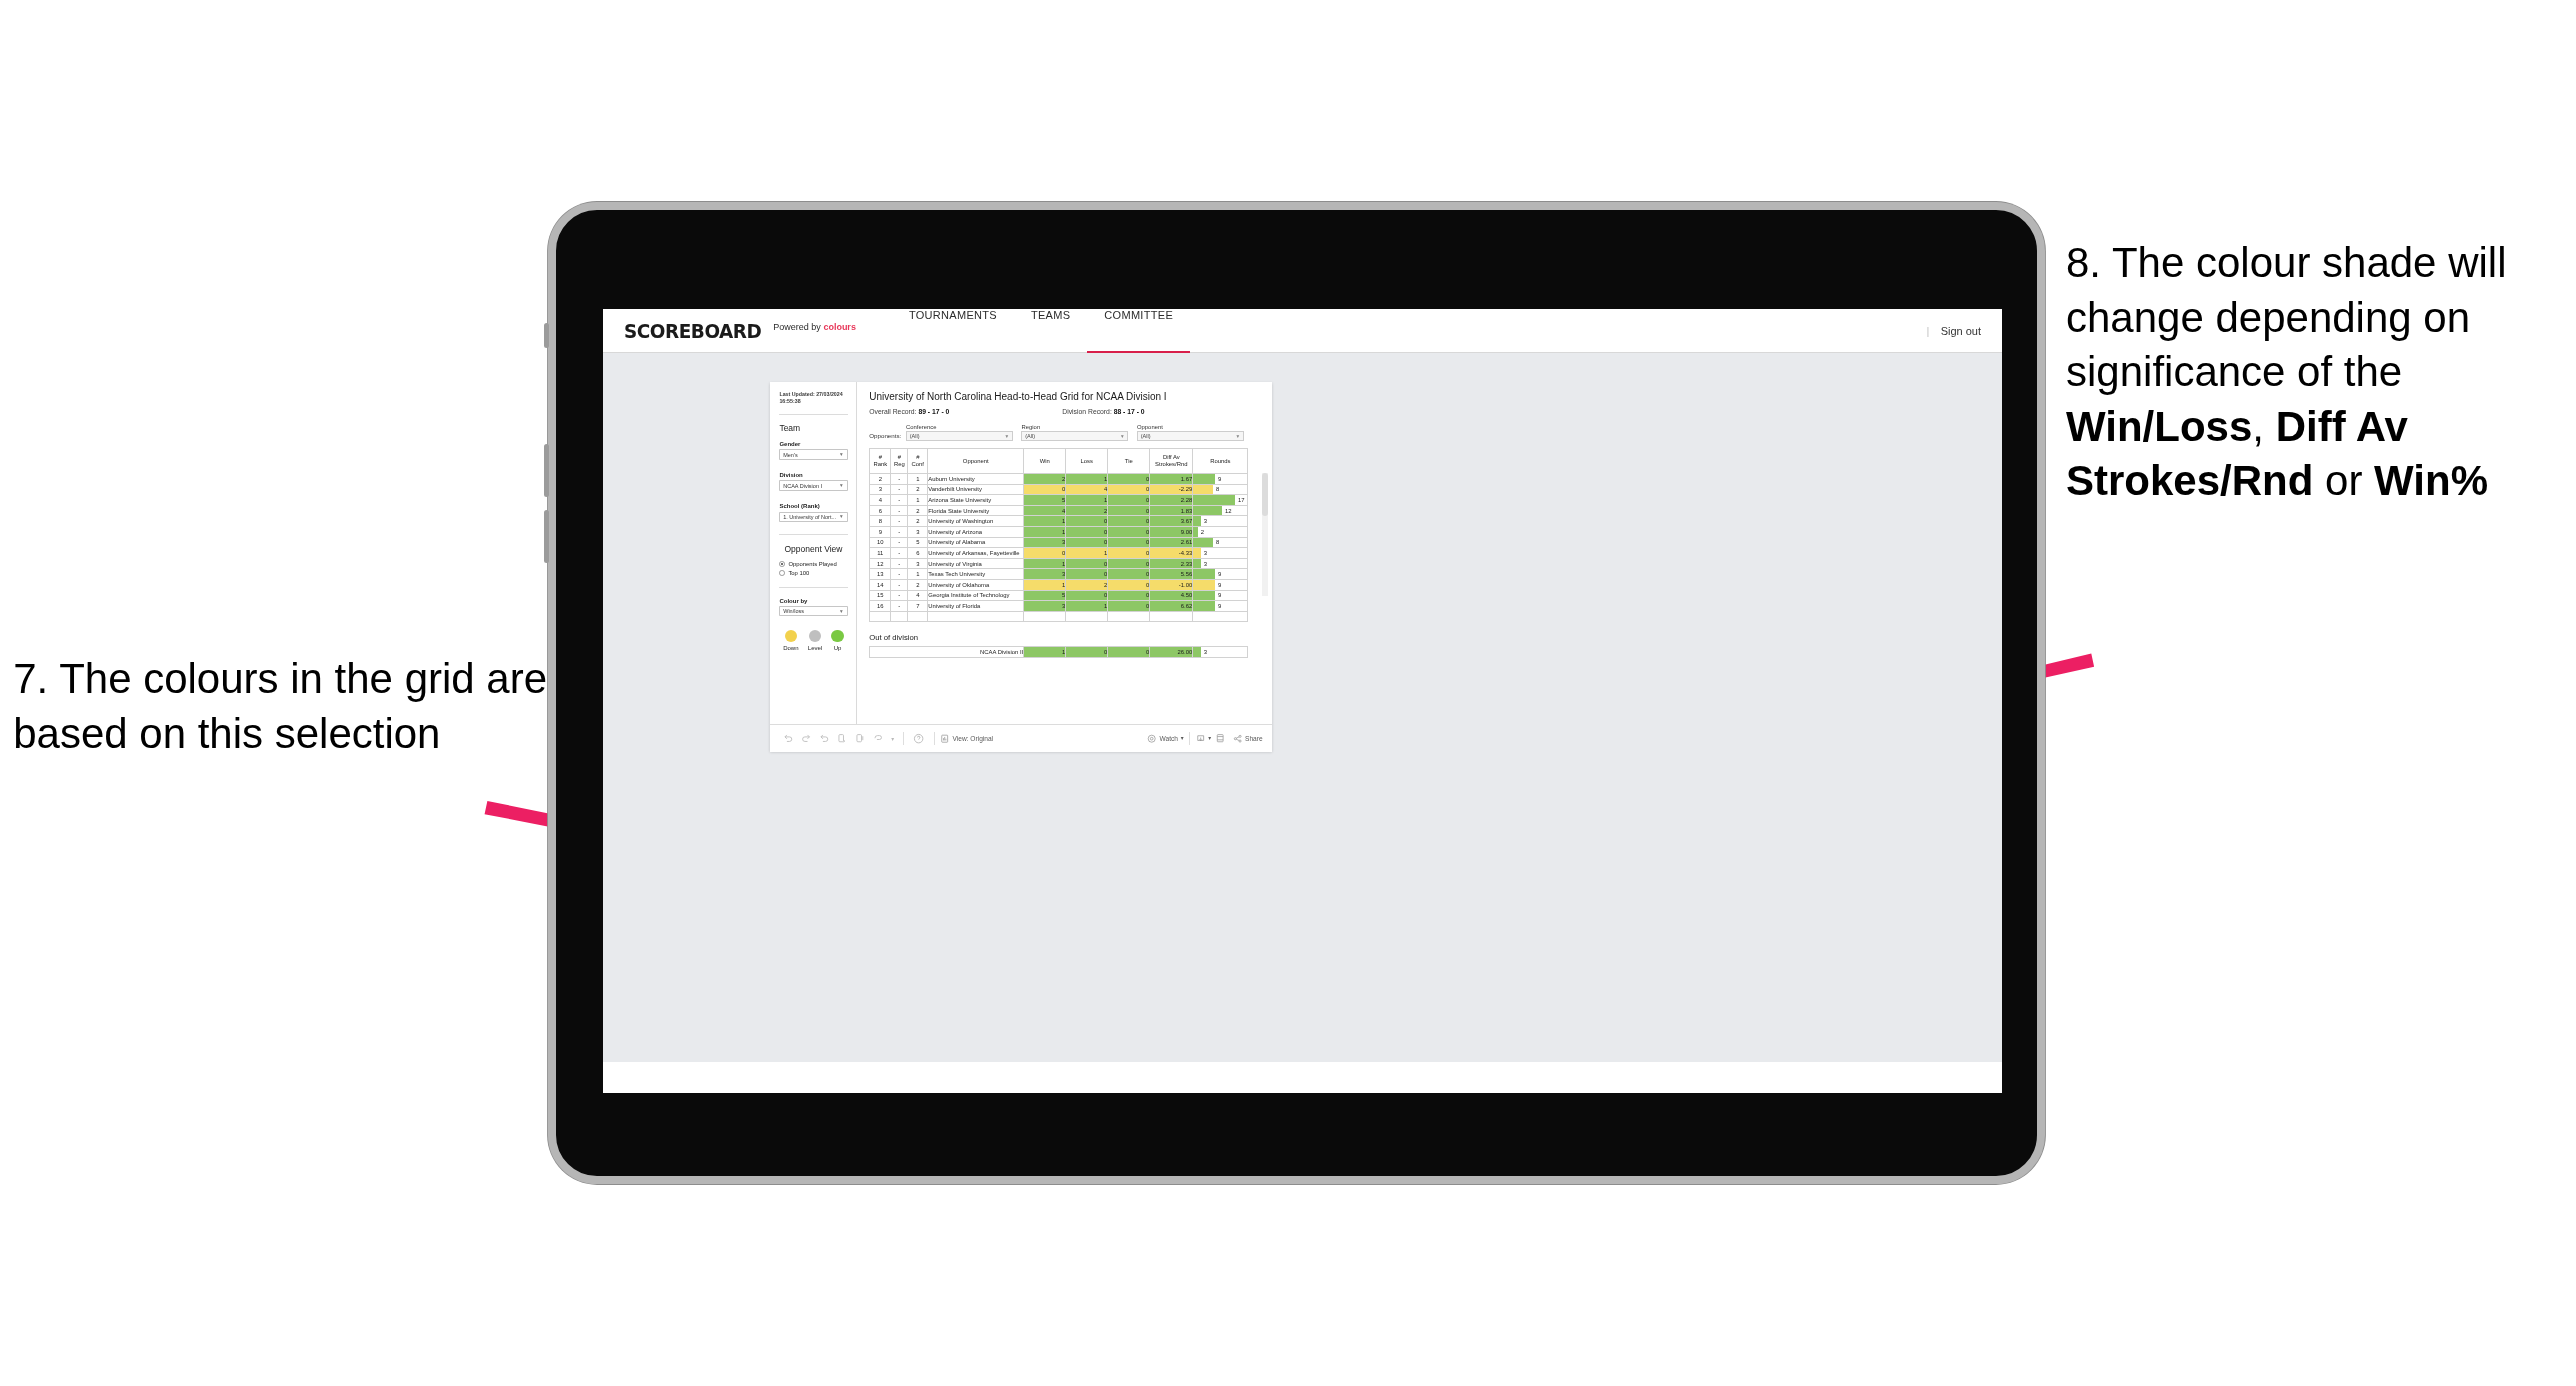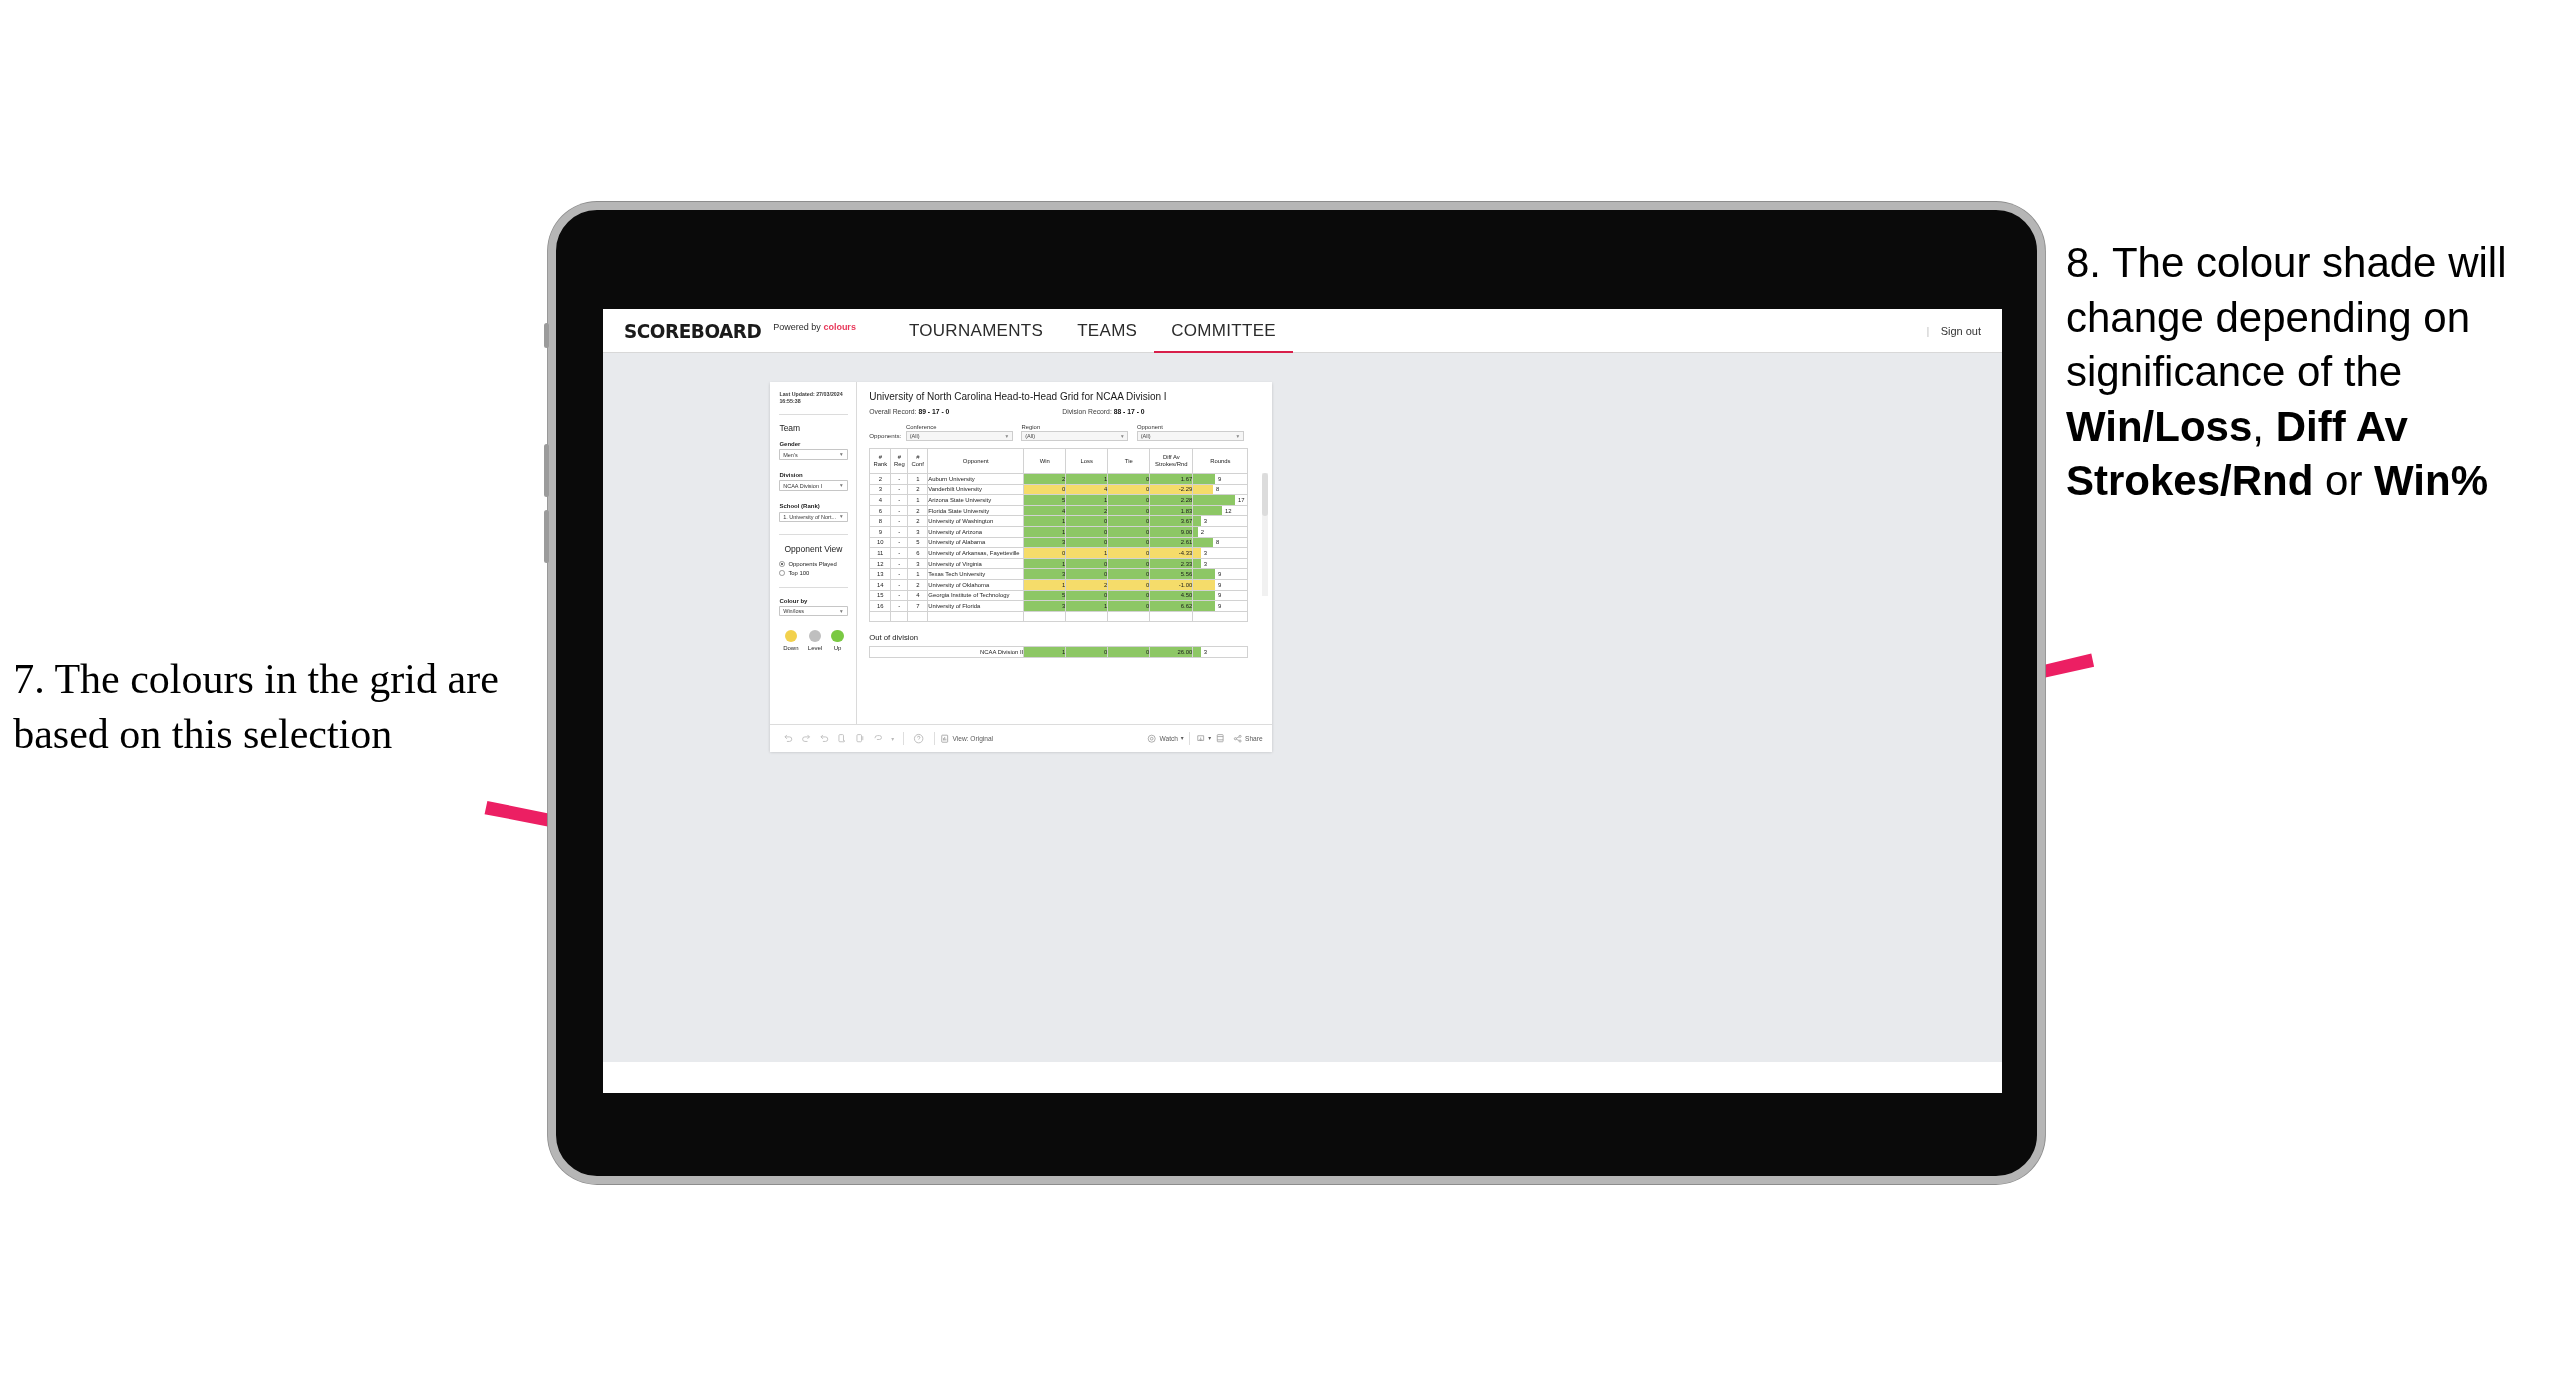--- a/index.html
+++ b/index.html
@@ -5,21 +5,21 @@
 <style>
   * { box-sizing: border-box; }
   html, body { margin:0; padding:0; }
   body {
     width:2576px; height:1386px; background:#ffffff;
     font-family:"Liberation Sans", sans-serif; overflow:hidden; position:relative;
   }
 
   
   .annot { position:absolute; color:#000; font-size:42px; line-height:1.30; font-weight:400; }
-  #annot-left  { left:13.2px;  top:652px;  width:567px;font-family:Liberation Serif, serif; }
+  #annot-left  { left:13.2px;  top:652px;  width:567px; }
   #annot-right { left:2066px; top:236px; width:500px; }
   .annot b { font-weight:700; }
 
   .arrow { position:absolute; pointer-events:none; }
 
   
   #tablet {
     position:absolute; left:548px; top:202px; width:1497px; height:982px;
     background:#0a0a0a; border-radius:49px;
     border:8.5px solid #b6b6b6;
@@ -41,21 +41,21 @@
   .logo-wrap { display:flex; flex-direction:row; justify-content:center; margin-right:36px; }
   .logo-main {
     font-family:"DejaVu Sans", sans-serif; font-weight:700; font-size:20px; letter-spacing:-0.5px;
     color:#1b1b1b; line-height:1; transform:scaleX(0.92); transform-origin:left center;
   }
   .logo-sub { font-size:9px; color:#2b2b2b; margin-top:2.8px; line-height:1; }
   .logo-sub .brand { color:#e8385a; font-weight:700; }
 
   .topnav { display:flex; align-items:stretch; height:44px; }
   .topnav-item {
-    display:flex; align-items:center; padding:0 17px; font-size:17px;
+    display:flex; padding:0 17px; font-size:11px;
     color:#2b2b2b; letter-spacing:0.3px; position:relative; cursor:pointer;
   }
   .topnav-item.active::after {
     content:""; position:absolute; left:0; right:0; bottom:-0.9px; height:2.4px; background:#d81f4a;
   }
   .signout-wrap { margin-left:auto; display:flex; align-items:center; padding-right:21px; font-size:11px; color:#333; }
   .signout-sep { color:#c4c4c4; margin-right:11.3px; }
 
   
   #subnav {

